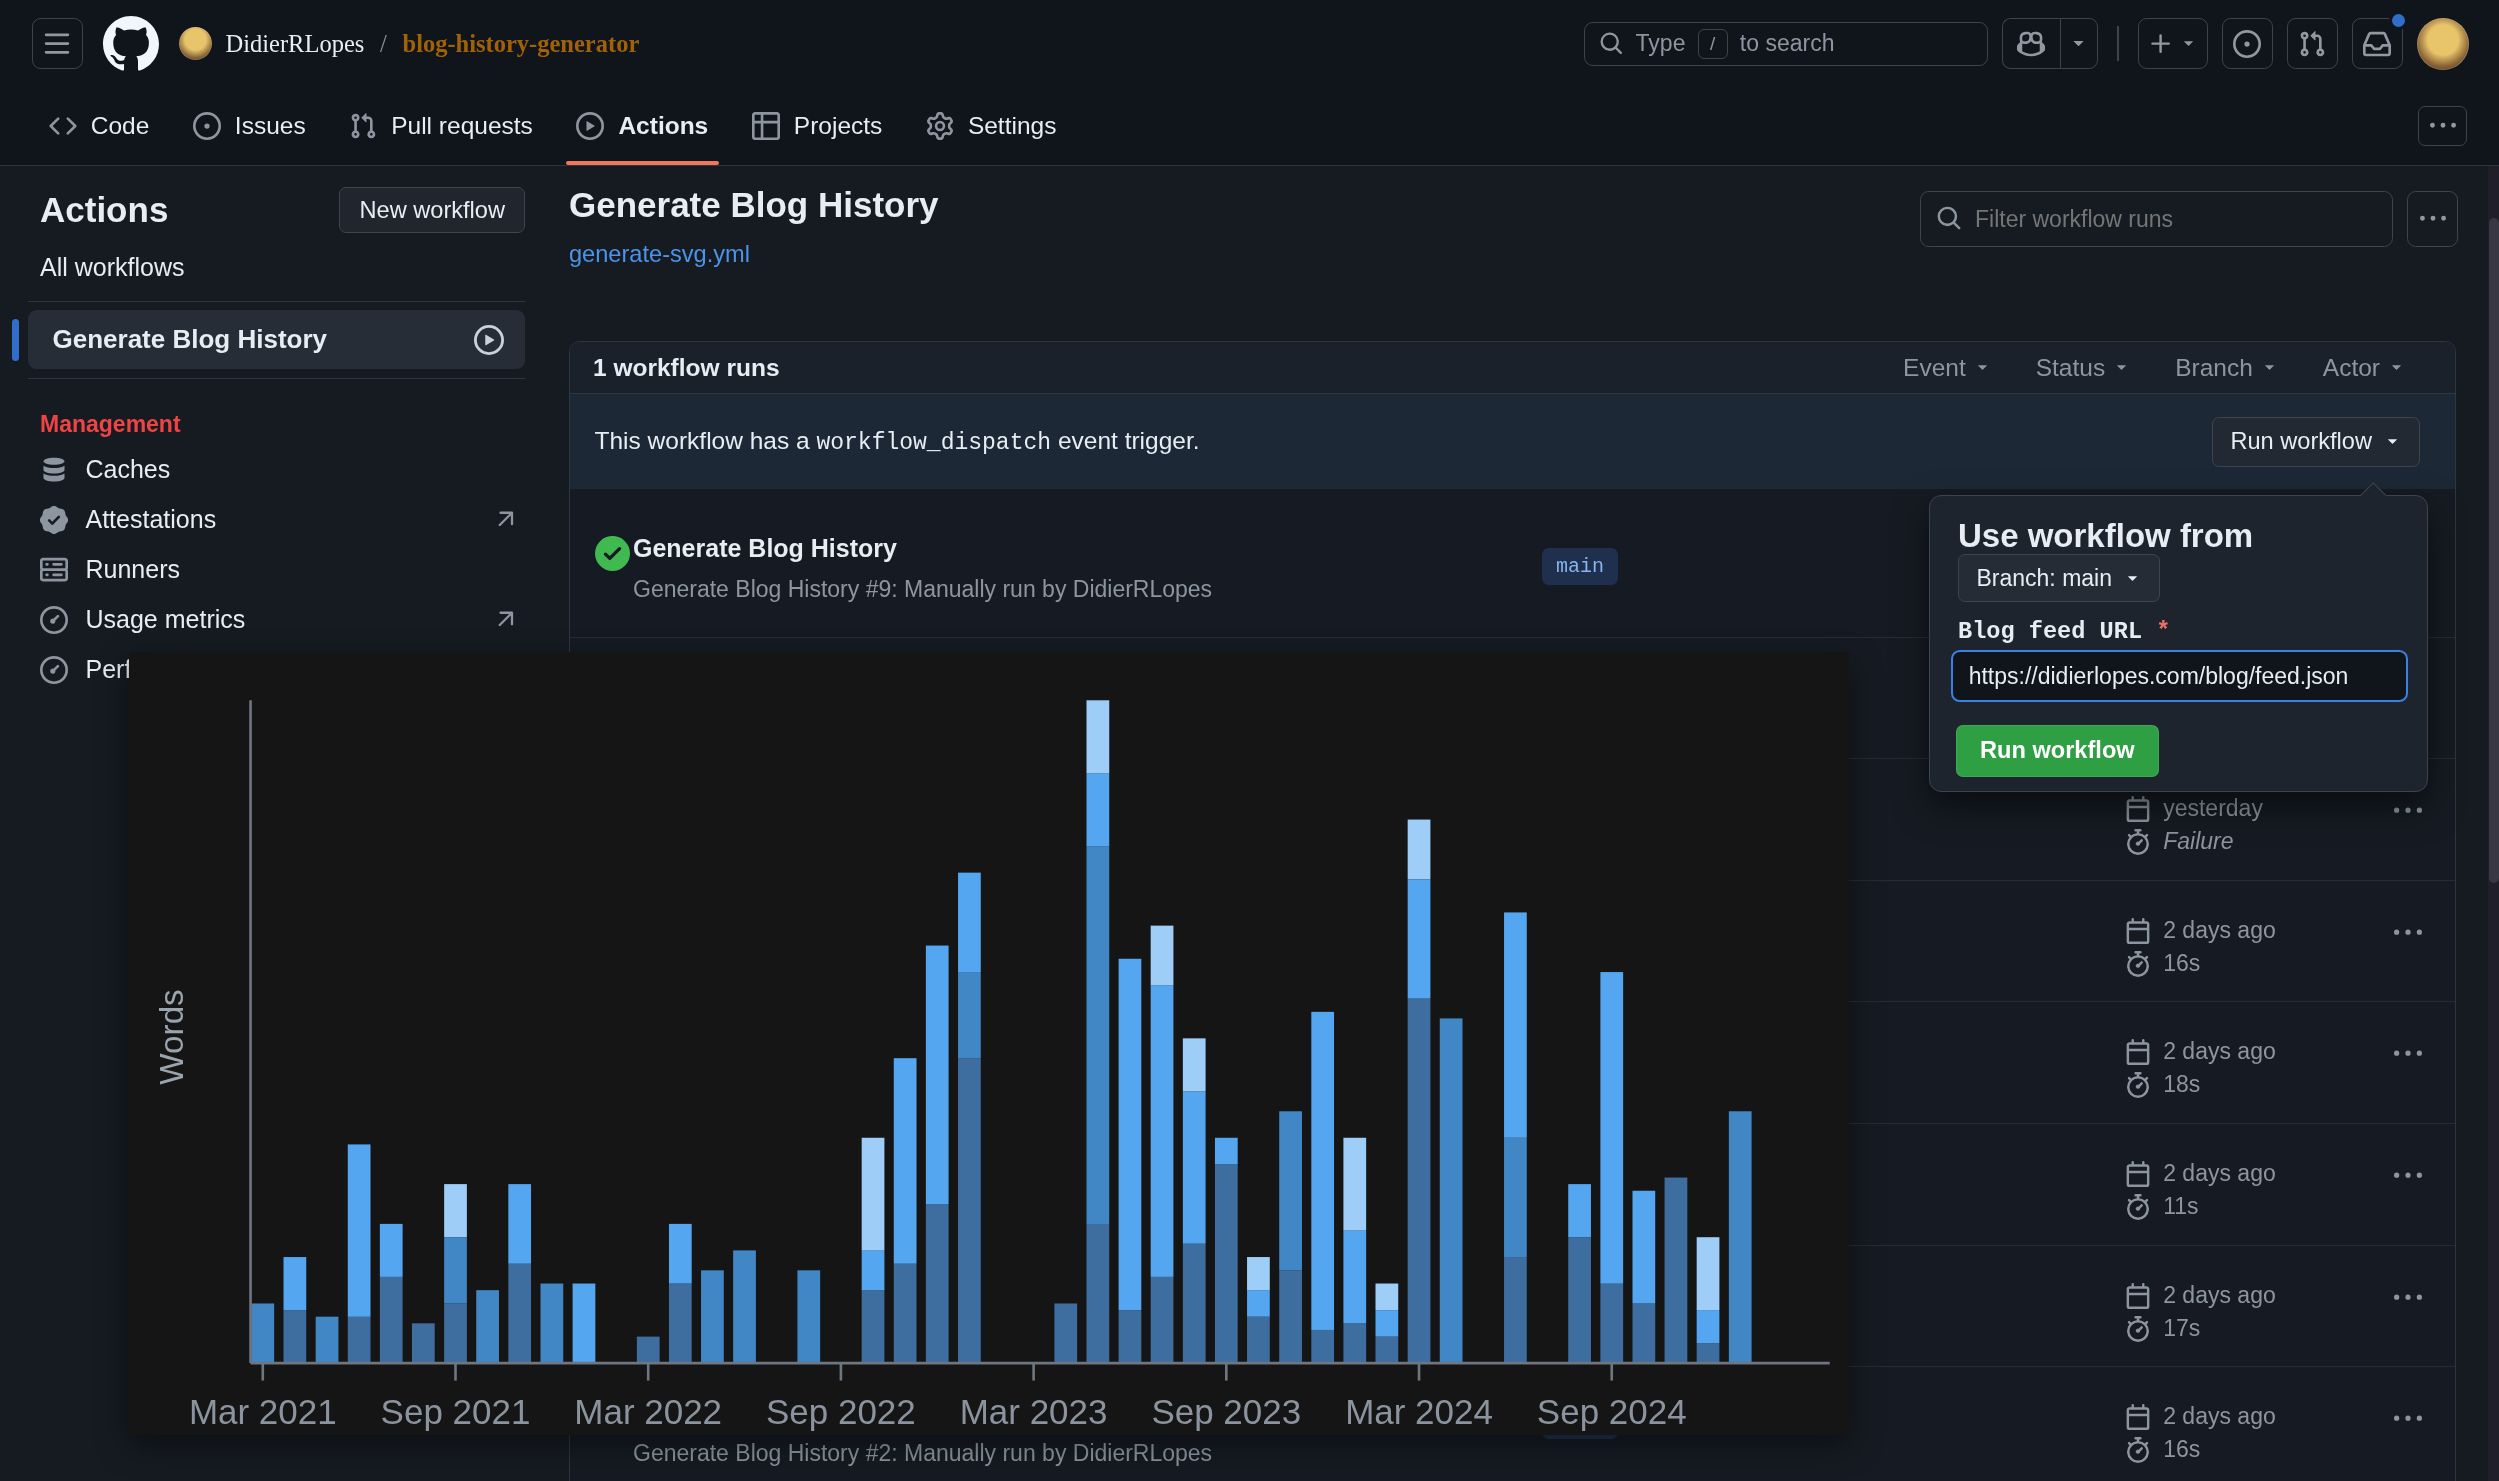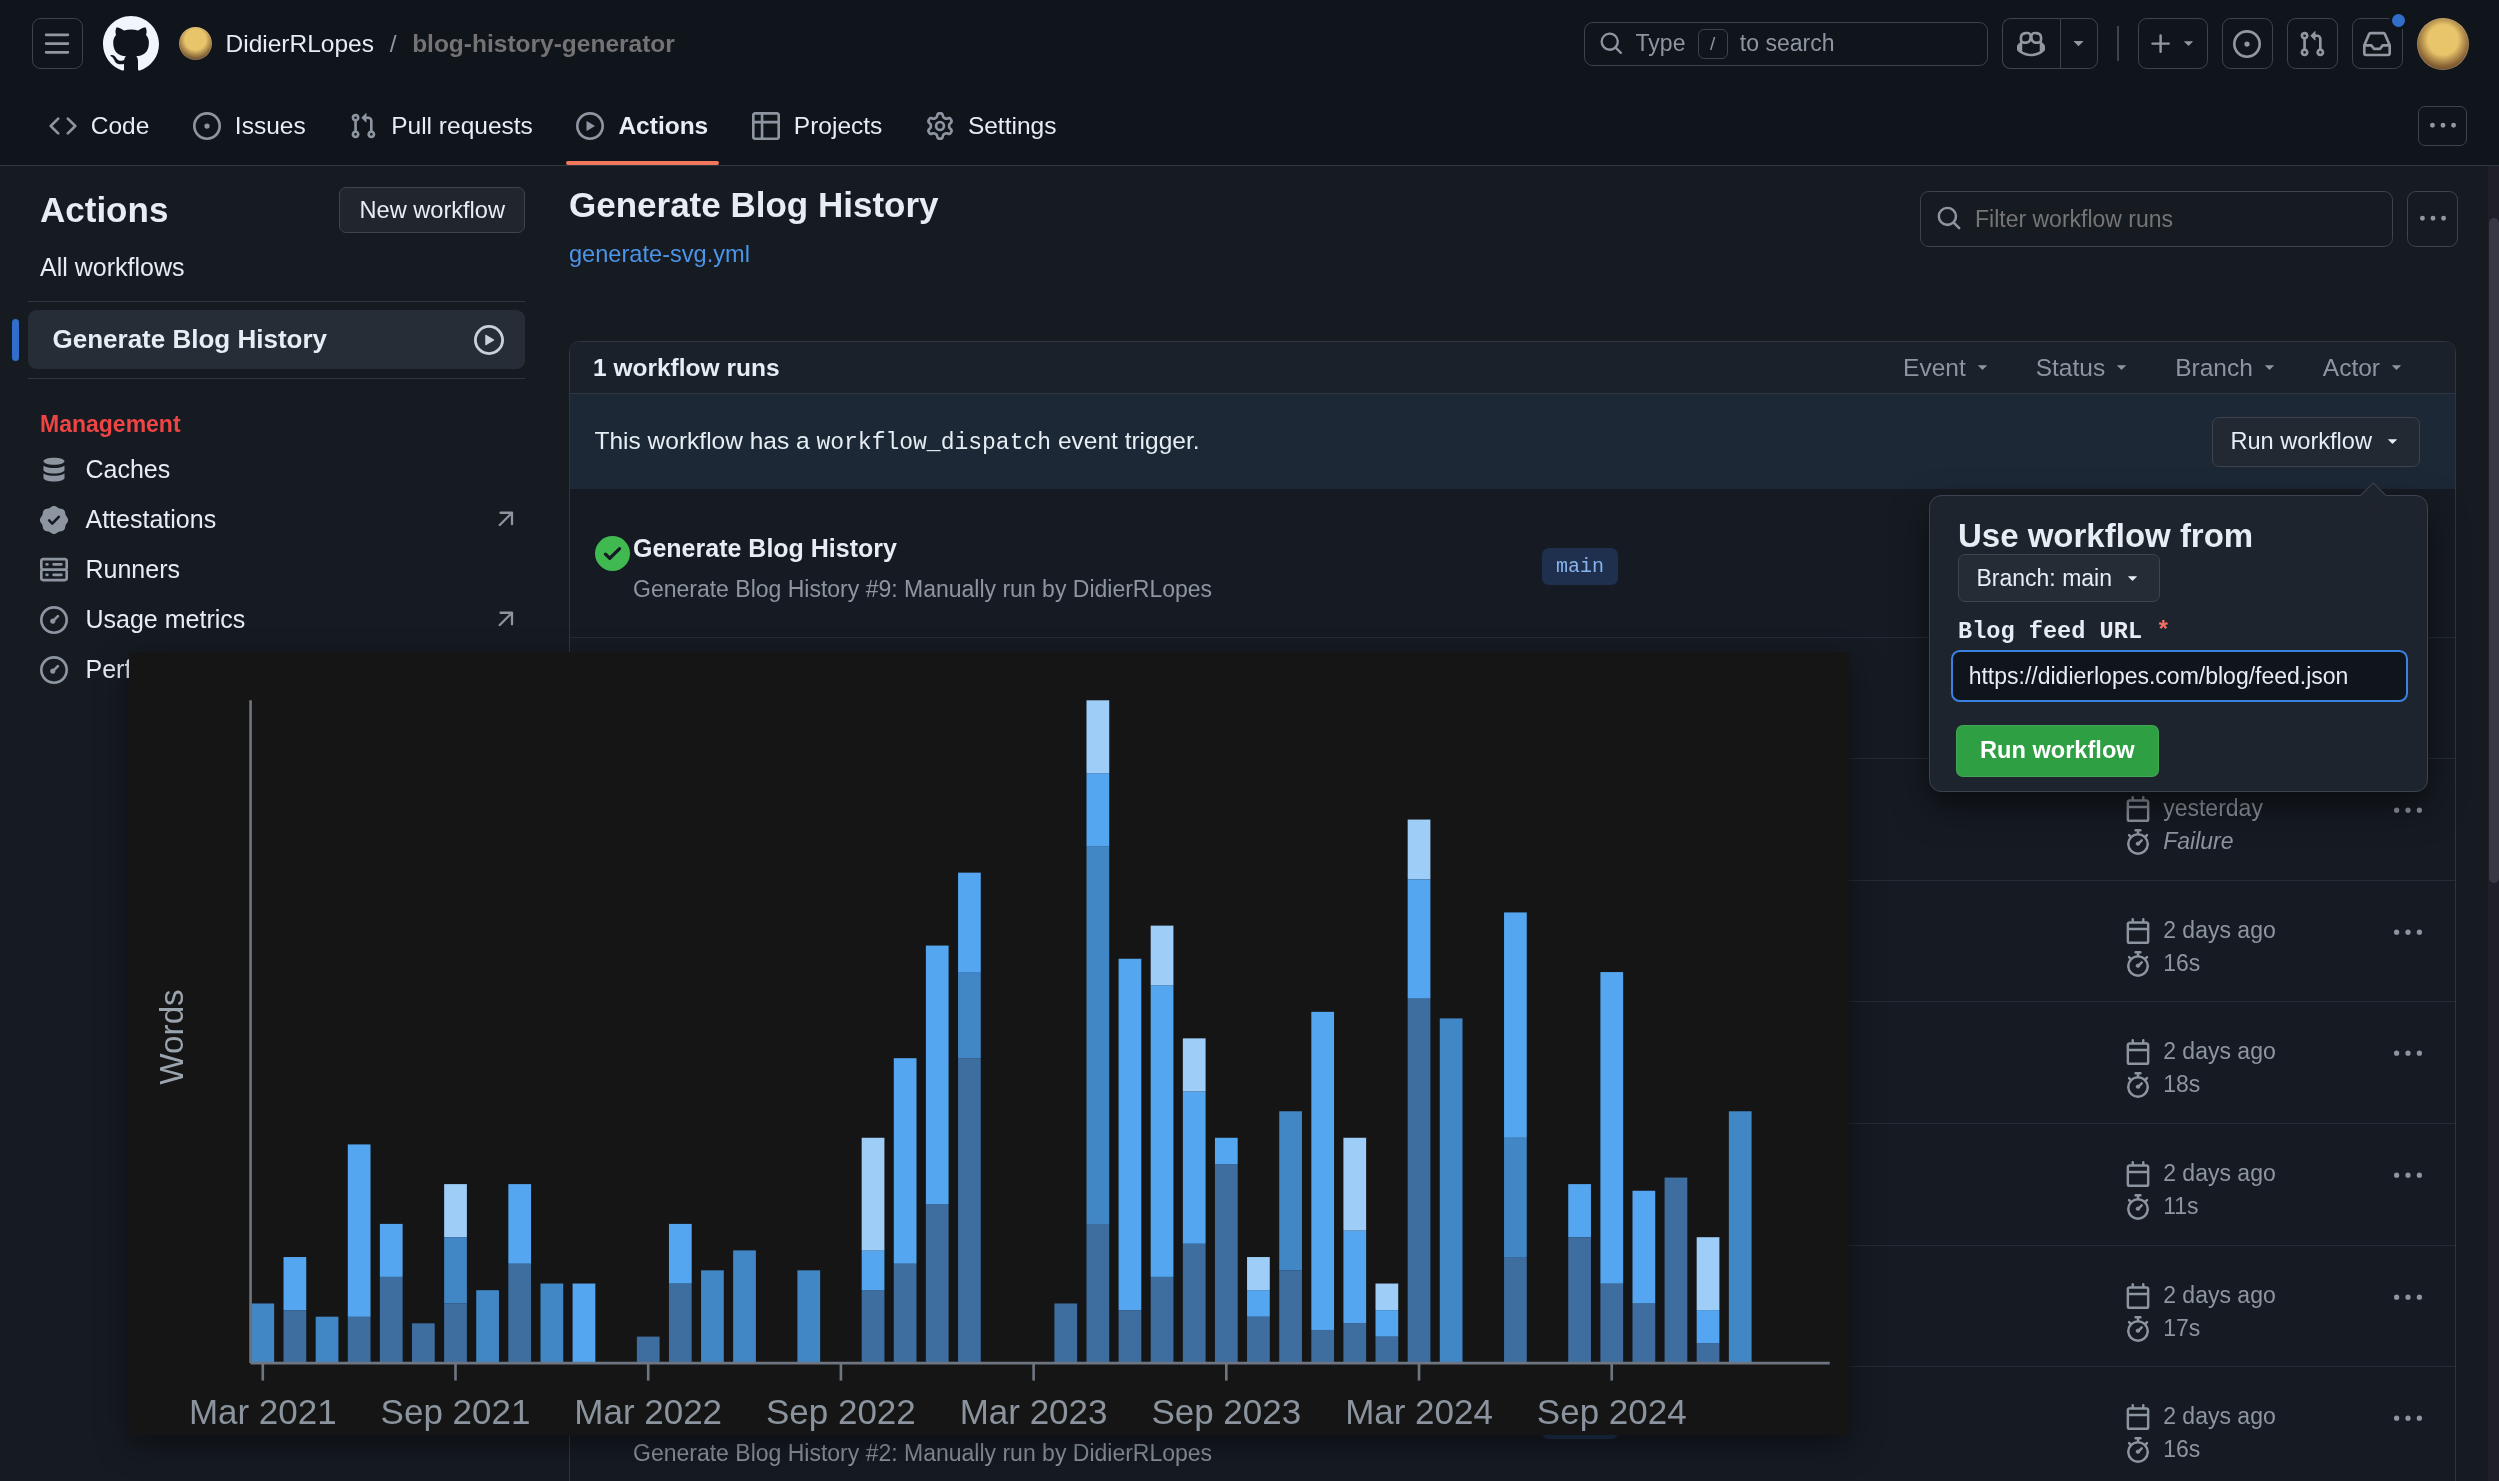--- a/index.html
+++ b/index.html
@@ -17,29 +17,29 @@
   .app-header {
     height: 87px; background: #10141b; display: flex; align-items: center;
     padding: 0 31.5px; gap: 19px;
   }
   .hdr-btn {
     width: 51px; height: 51px; border: 0.9px solid #3d444d; border-radius: 8.7px;
     background: transparent; color: #9198a1; display: flex; align-items: center; justify-content: center;
     cursor: pointer;
   }
   .gh-logo { color: #f0f6fc; width: 58px; height: 58px; display:flex; align-items:center; justify-content:center; }
-  .crumb { display: flex; align-items: center; gap: 14px; }
+  .crumb { display: flex; align-items: center; gap: 14px; font-family: Liberation Serif, serif; }
   .crumb .mini-avatar {
     width: 33px; height: 33px; border-radius: 50%;
     background: radial-gradient(circle at 50% 38%, #e8c46a 0 40%, #7a5a33 72%, #2d2317 100%);
     box-shadow: inset 0 0 0 0.9px rgba(255,255,255,.15);
   }
   .crumb .owner { font-size: 24.5px; color: #e6edf3; }
   .crumb .sep { color: #8d96a0; font-size: 24.5px; padding: 0 1.7px; }
-  .crumb .repo { font-size: 24.5px; font-weight: 700; color: #737373; }
+  .crumb .repo { font-size: 24.5px; font-weight: 700; color: #a16207; }
   .hdr-right { margin-left: auto; display: flex; align-items: center; gap: 14px; }
   .search-box {
     width: 404px; height: 44px; border: 0.9px solid #3d444d; border-radius: 8.7px;
     display: flex; align-items: center; gap: 12.2px; padding: 0 14px; color: #8d96a0; cursor: text;
   }
   .search-box .ph { font-size: 23px; }
   .slash-key {
     width: 30px; height: 30px; border: 0.9px solid #3d444d; border-radius: 6.1px;
     display: flex; align-items: center; justify-content: center; font-size: 19px; color: #8d96a0;
   }

